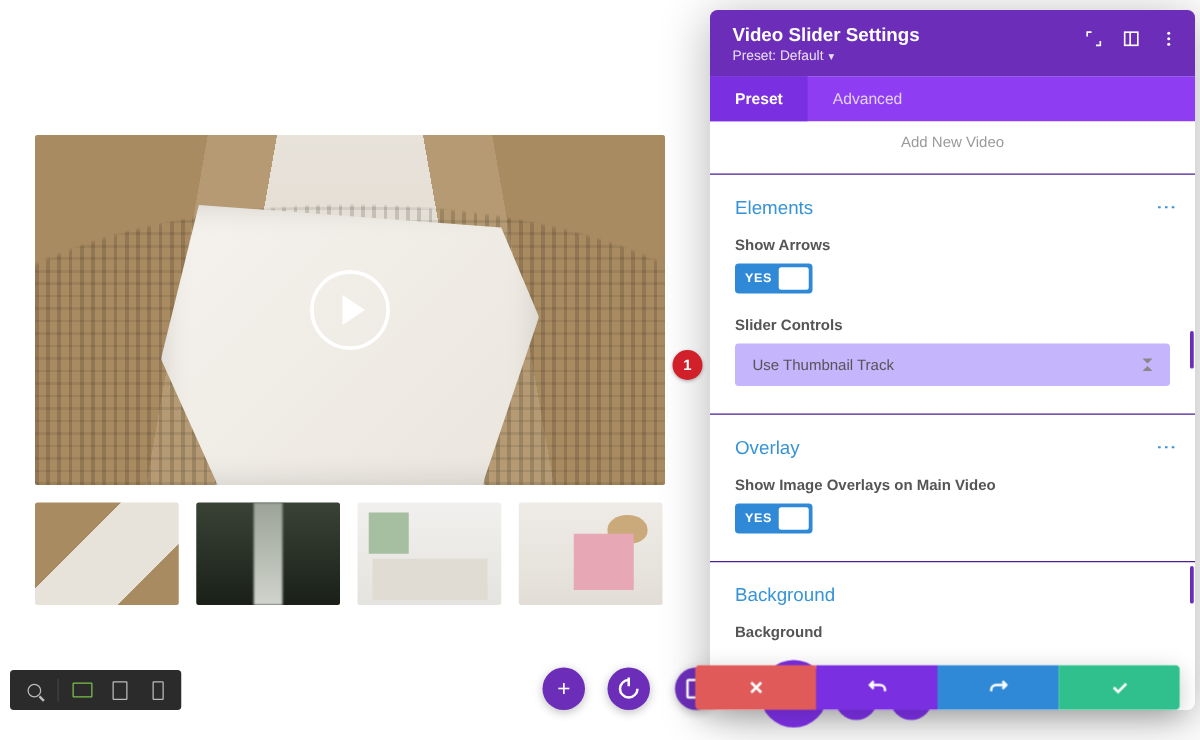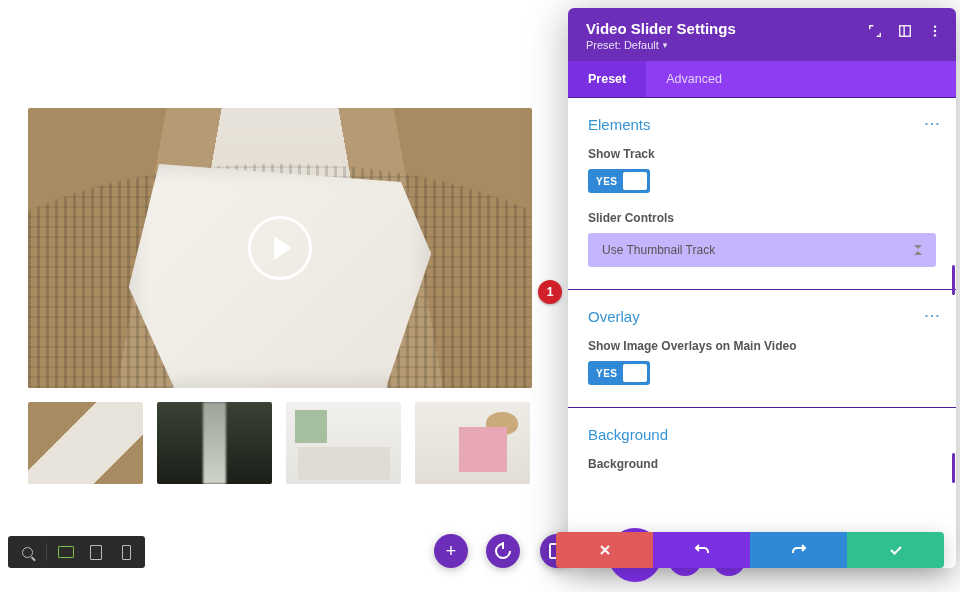--- a/index.html
+++ b/index.html
@@ -154,25 +154,26 @@
             <circle cx="8" cy="13" r="1.4"></circle>
           </svg>
         </div>
     </div>
   </div>
   <div class="tabs">
     <div class="tab active">Preset</div>
     <div class="tab">Advanced</div>
   </div>
   <div class="panel-body">
+    <div class="addnew">Add New Video</div>
 
     <div class="section">
       <div class="sec-title">Elements</div>
       <div class="sec-more">⋮</div>
-      <div class="field-label">Show Track</div>
+      <div class="field-label">Show Arrows</div>
       <div class="yes-toggle">
           <span>YES</span>
         </div>
       <div class="field-label" style="margin-top:18px">Slider Controls</div>
       <div class="select">
           <span>Use Thumbnail Track</span>
         </div>
     </div>
 
     <div class="section">

